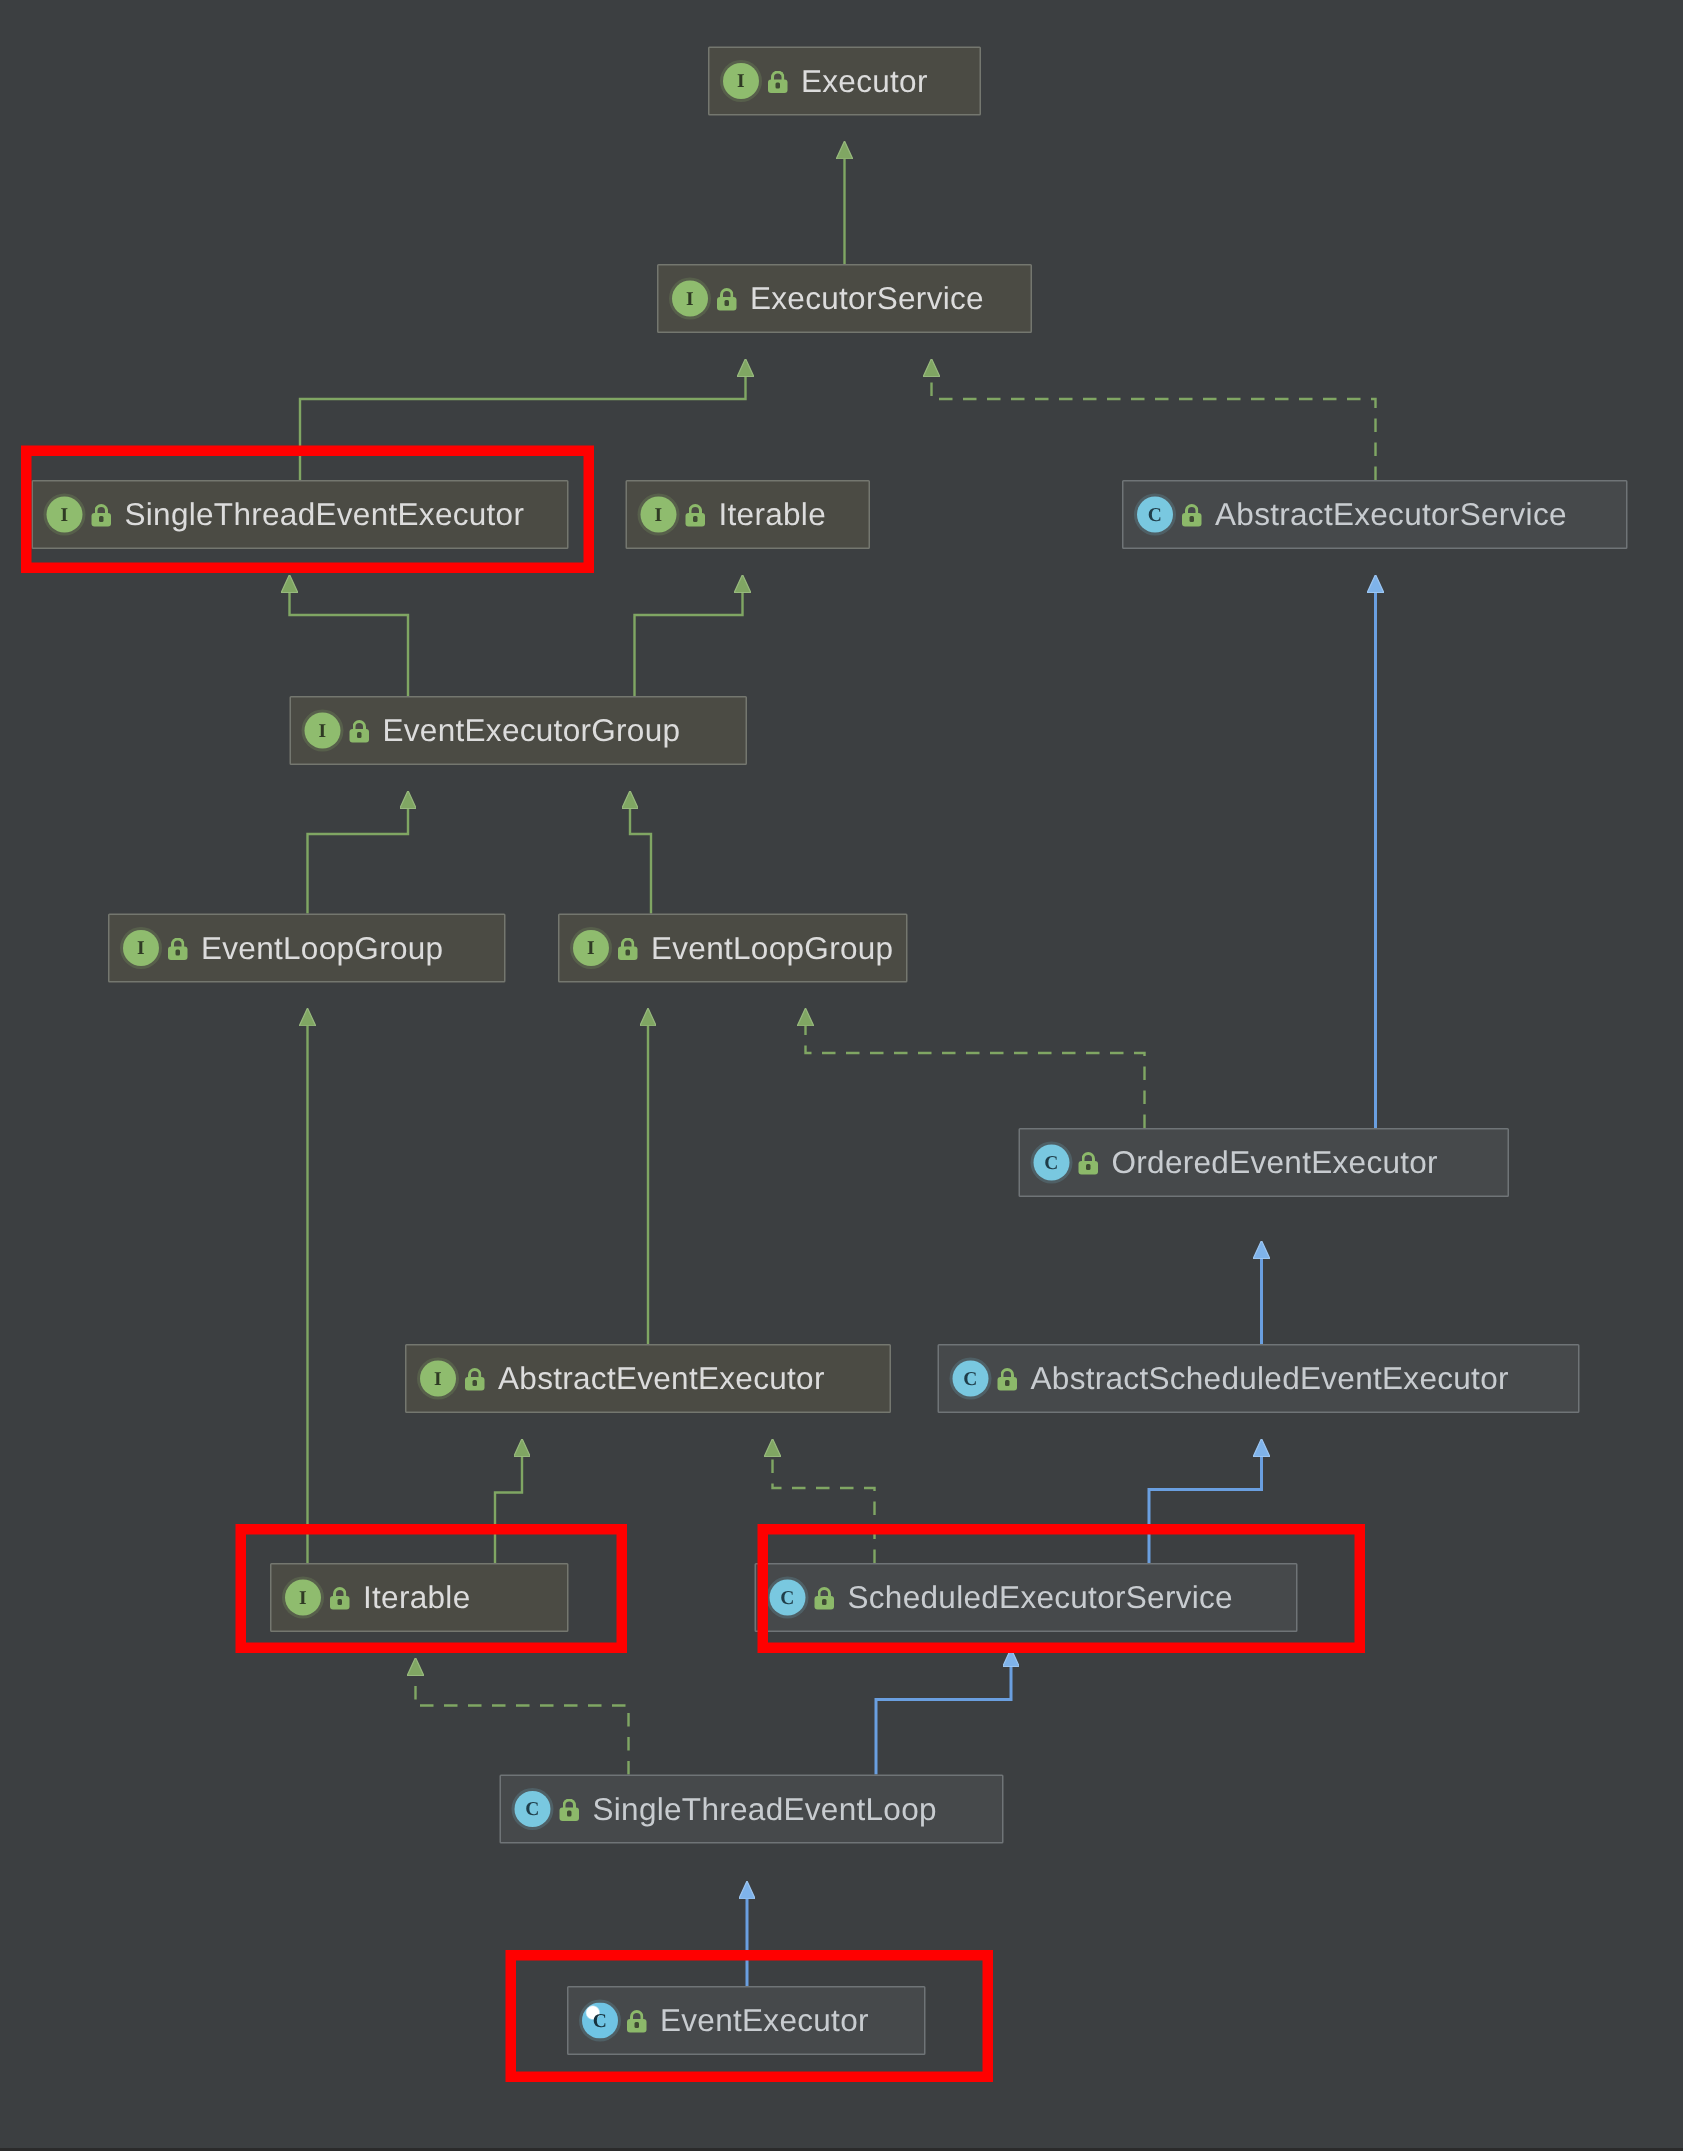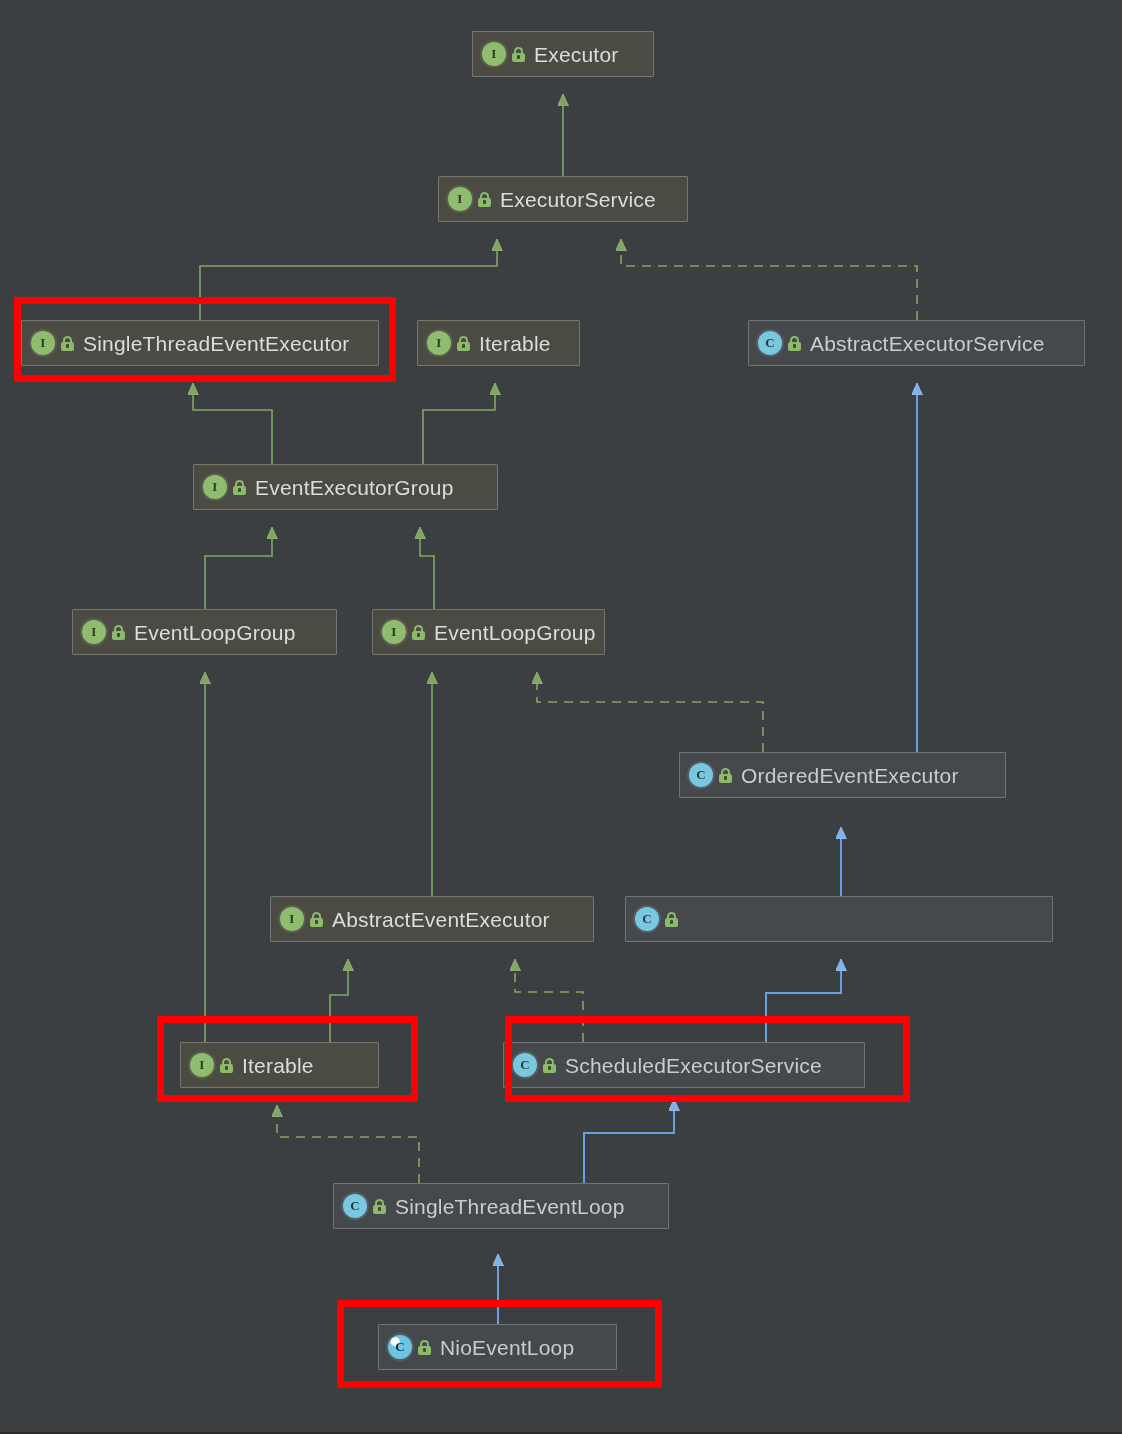--- a/index.html
+++ b/index.html
@@ -236,20 +236,21 @@
         </span>
         <span class="label">AbstractEventExecutor</span>
       </div>
       <div class="node klass" style="left: 625px; top: 896px; width: 428px;">
         <span class="badge c">C</span>
         <span class="lock">
           <span class="shackle"></span>
           <span class="body"></span>
           <span class="kh"></span>
         </span>
+        <span class="label">AbstractScheduledEventExecutor</span>
       </div>
       <div class="node iface" style="left: 180px; top: 1042px; width: 199px;">
         <span class="badge i">I</span>
         <span class="lock">
           <span class="shackle"></span>
           <span class="body"></span>
           <span class="kh"></span>
         </span>
         <span class="label">Iterable</span>
       </div>
@@ -271,21 +272,21 @@
         </span>
         <span class="label">SingleThreadEventLoop</span>
       </div>
       <div class="node klass" style="left: 378px; top: 1324px; width: 239px;">
         <span class="badge c sel">C</span>
         <span class="lock">
           <span class="shackle"></span>
           <span class="body"></span>
           <span class="kh"></span>
         </span>
-        <span class="label">NioEventLoop</span>
+        <span class="label">EventExecutor</span>
       </div>
     </div>
   <div id="highlights-layer">
       <div class="hl" style="left: 14px; top: 297px; width: 382px; height: 85px; border-color: rgb(255, 0, 0);"></div>
       <div class="hl" style="left: 157px; top: 1016px; width: 261px; height: 86px; border-color: rgb(255, 0, 0);"></div>
       <div class="hl" style="left: 505px; top: 1016px; width: 405px; height: 86px; border-color: rgb(255, 0, 0);"></div>
       <div class="hl" style="left: 337px; top: 1300px; width: 325px; height: 88px; border-color: rgb(255, 0, 0);"></div>
     </div>
 </div>
 

